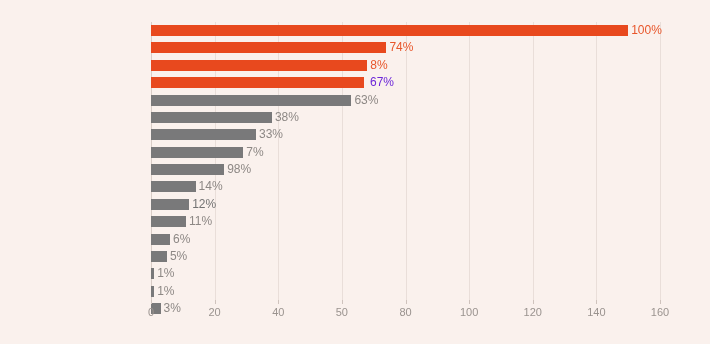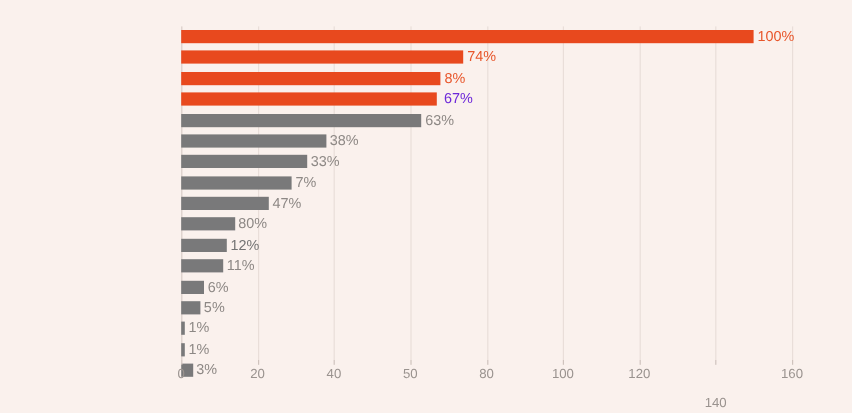--- a/index.html
+++ b/index.html
@@ -137,25 +137,25 @@
       <div class="row" style="top: 104.25px;">
         <div class="bar gray" style="width: 104.981px; background: rgb(121, 121, 122);"></div>
         <span class="val-label gray" style="left: 104.981px; color: rgb(141, 136, 133);">33%</span>
       </div>
       <div class="row" style="top: 121.625px;">
         <div class="bar gray" style="width: 92.2562px; background: rgb(121, 121, 122);"></div>
         <span class="val-label gray" style="left: 92.2562px; color: rgb(141, 136, 133);">7%</span>
       </div>
       <div class="row" style="top: 139px;">
         <div class="bar gray" style="width: 73.1687px; background: rgb(121, 121, 122);"></div>
-        <span class="val-label gray" style="left: 73.1687px; color: rgb(141, 136, 133);">47%</span>
+        <span class="val-label gray" style="left: 73.1687px; color: rgb(141, 136, 133);">98%</span>
       </div>
       <div class="row" style="top: 156.375px;">
         <div class="bar gray" style="width: 44.5375px; background: rgb(121, 121, 122);"></div>
-        <span class="val-label gray" style="left: 44.5375px; color: rgb(141, 136, 133);">80%</span>
+        <span class="val-label gray" style="left: 44.5375px; color: rgb(141, 136, 133);">14%</span>
       </div>
       <div class="row" style="top: 173.75px;">
         <div class="bar gray" style="width: 38.175px; background: rgb(121, 121, 122);"></div>
         <span class="val-label gray" style="left: 38.175px; color: #737373;">12%</span>
       </div>
       <div class="row" style="top: 191.125px;">
         <div class="bar gray" style="width: 34.9937px; background: rgb(121, 121, 122);"></div>
         <span class="val-label gray" style="left: 34.9937px; color: rgb(141, 136, 133);">11%</span>
       </div>
       <div class="row" style="top: 208.5px;">
@@ -189,18 +189,18 @@
       <div class="tick-text" style="left: 127.25px;">40</div>
       <div class="tick-mark" style="left: 190.875px;"></div>
       <div class="tick-text" style="left: 190.875px;">50</div>
       <div class="tick-mark" style="left: 254.5px;"></div>
       <div class="tick-text" style="left: 254.5px;">80</div>
       <div class="tick-mark" style="left: 318.125px;"></div>
       <div class="tick-text" style="left: 318.125px;">100</div>
       <div class="tick-mark" style="left: 381.75px;"></div>
       <div class="tick-text" style="left: 381.75px;">120</div>
       <div class="tick-mark" style="left: 445.375px;"></div>
-      <div class="tick-text" style="left: 445.375px; margin-top: 24px;">140</div>
+      <div class="tick-text" style="left: 445.375px;">140</div>
       <div class="tick-mark" style="left: 509px;"></div>
       <div class="tick-text" style="left: 509px;">160</div>
     </div>
 
 </div>
 
 </body></html>

